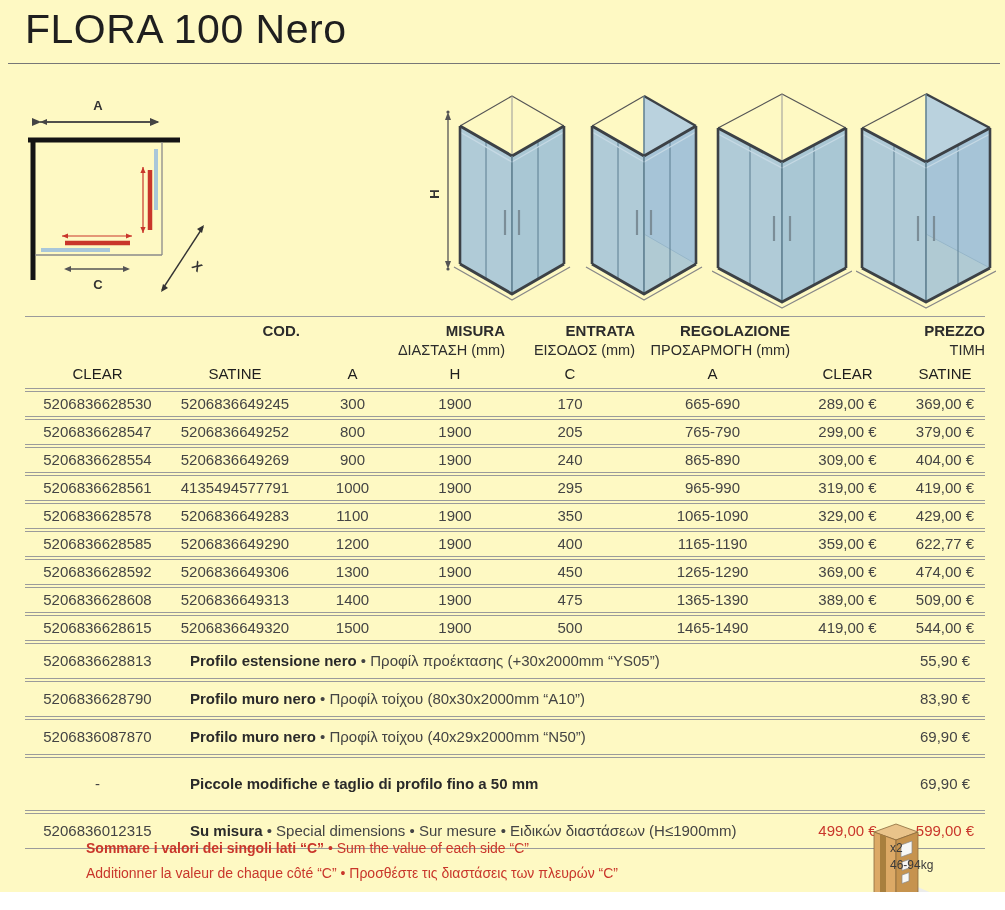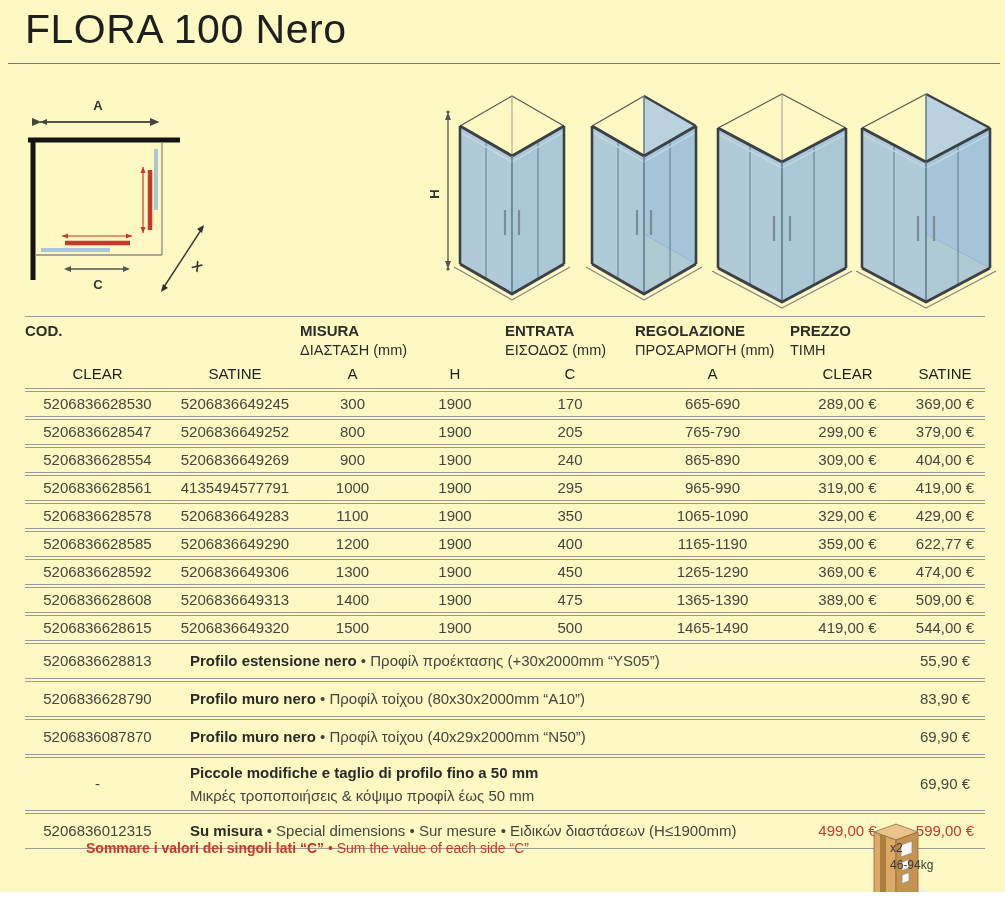--- a/index.html
+++ b/index.html
@@ -13,21 +13,21 @@
   
   .diagram { position:absolute; left:10px; top:92px; }
   .h-arrow { position:absolute; left:430px; top:108px; }
   .unit { position:absolute; top:88px; }
   .u1 { left:452px; } .u2 { left:584px; } .u3 { left:712px; } .u4 { left:856px; }
 
   
   .table { position:absolute; left:25px; top:316px; width:960px; font-size:15px; }
   .hline { border-top:1px solid #9b9b9b; border-bottom:1px solid #9b9b9b; }
   .t-head { display:grid; grid-template-columns:275px 205px 130px 155px 195px; padding:5px 0 3px 0; }
-  .g-cell { text-align:left; line-height:1.25; }
+  .g-cell { text-align:right; line-height:1.25; }
   .g-l1 { font-weight:bold; color:#2c2c2c; }
   .g-l2 { font-weight:400; color:#2c2c2c; font-size:14.5px; min-height:18px; }
   .t-sub { display:grid; grid-template-columns:145px 130px 105px 100px 130px 155px 115px 80px; padding:3px 0 6px 0; }
   .s-cell { text-align:center; font-weight:normal; color:#1e1e1e; }
 
   .t-row { display:grid; grid-template-columns:145px 130px 105px 100px 130px 155px 115px 80px;
            align-items:center; height:26px; margin-top:2px; }
   .cell { text-align:center; color:#444; }
   .acc-row { display:grid; grid-template-columns:145px 130px 105px 100px 130px 155px 115px 80px;
              align-items:center; height:36px; margin-top:2px; }
@@ -353,36 +353,36 @@
           <div class="cell">5206836087870</div>
           <div class="acc-desc"><span class="b">Profilo muro nero</span><span> • Προφίλ τοίχου (40x29x2000mm “N50”)</span></div>
           <div class="cell" style="grid-column:8">69,90 €</div>
         </div>
       </div>
 
     <div class="acc-row mod-row hline">
       <div class="cell">-</div>
       <div class="acc-desc mod-desc">
         <div class="b">Piccole modifiche e taglio di profilo fino a 50 mm</div>
-        <div>Μικρές τροποποιήσεις &amp; κόψιμο προφίλ έως 50 mm</div>
       </div>
       <div class="cell" style="grid-column:8">69,90 €</div>
     </div>
 
     <div class="acc-row hline">
       <div class="cell">5206836012315</div>
       <div class="acc-desc"><span class="b">Su misura</span><span> • Special dimensions • Sur mesure • Ειδικών διαστάσεων (H≤1900mm)</span></div>
       <div class="cell red" style="grid-column:7">499,00 €</div>
       <div class="cell red">599,00 €</div>
     </div>
 
   </div>
 
   <div class="notes">
     <div><span class="b red">Sommare i valori dei singoli lati “C”</span><span> • Sum the value of each side “C”</span></div>
+    <div>Additionner la valeur de chaque côté “C” • Προσθέστε τις διαστάσεις των πλευρών “C”</div>
   </div>
 
   <svg class="pkg" width="80" height="90" viewBox="0 0 80 90">
     <polygon points="4,76 32,90 78,74 50,62" fill="#ececea"></polygon>
     <polygon points="18,12 40,4 62,12 40,20" fill="#e9c38a" stroke="#8a6a3c" stroke-width=".8"></polygon>
     <polygon points="18,12 40,20 40,84 18,74" fill="#dca966" stroke="#8a6a3c" stroke-width=".8"></polygon>
     <polygon points="40,20 62,12 62,76 40,84" fill="#c6934e" stroke="#8a6a3c" stroke-width=".8"></polygon>
     <polygon points="24,14.2 30,16.4 30,79.5 24,76.8" fill="#a87f3e"></polygon>
     <polygon points="45,25 56,21 56,33 45,37" fill="#f7f7f5" stroke="#8a8a8a" stroke-width=".7"></polygon>
     <polygon points="46,42 53,39.5 53,48 46,50.5" fill="#f7f7f5" stroke="#8a8a8a" stroke-width=".7"></polygon>

